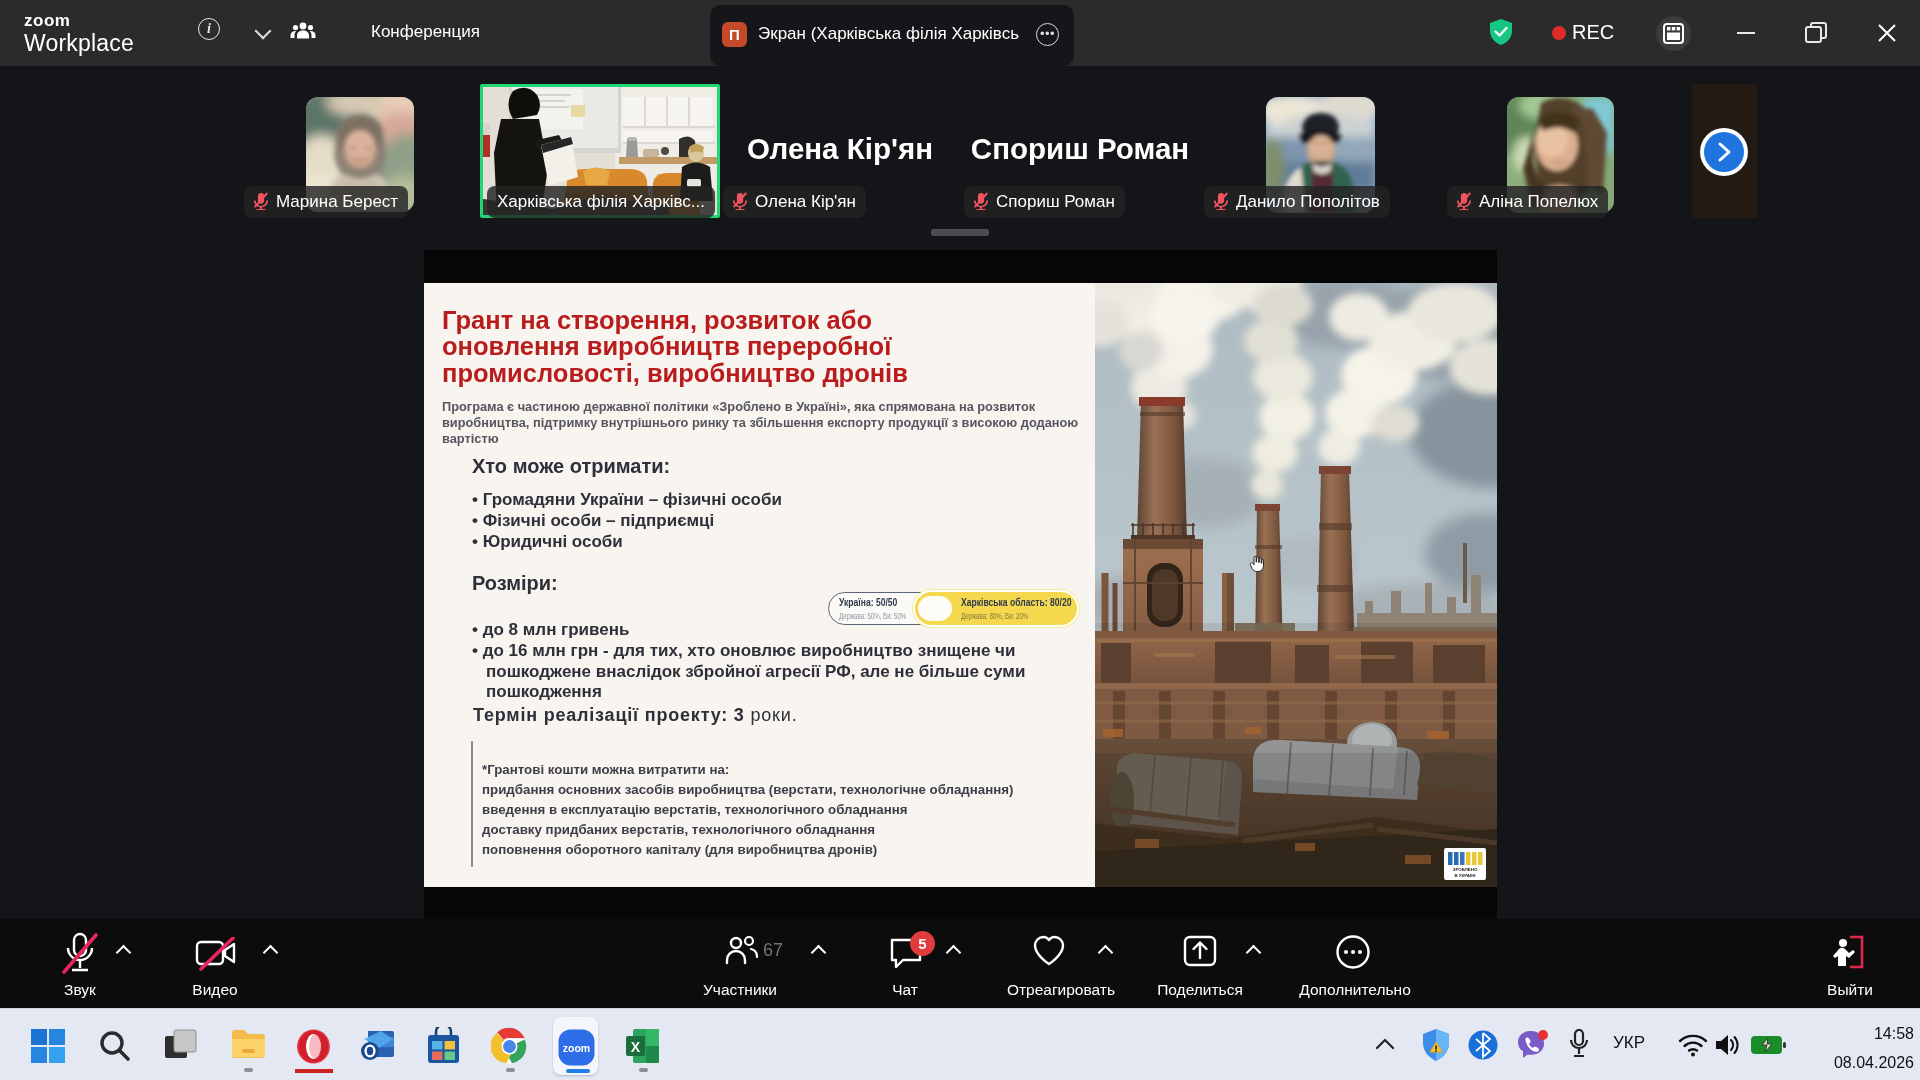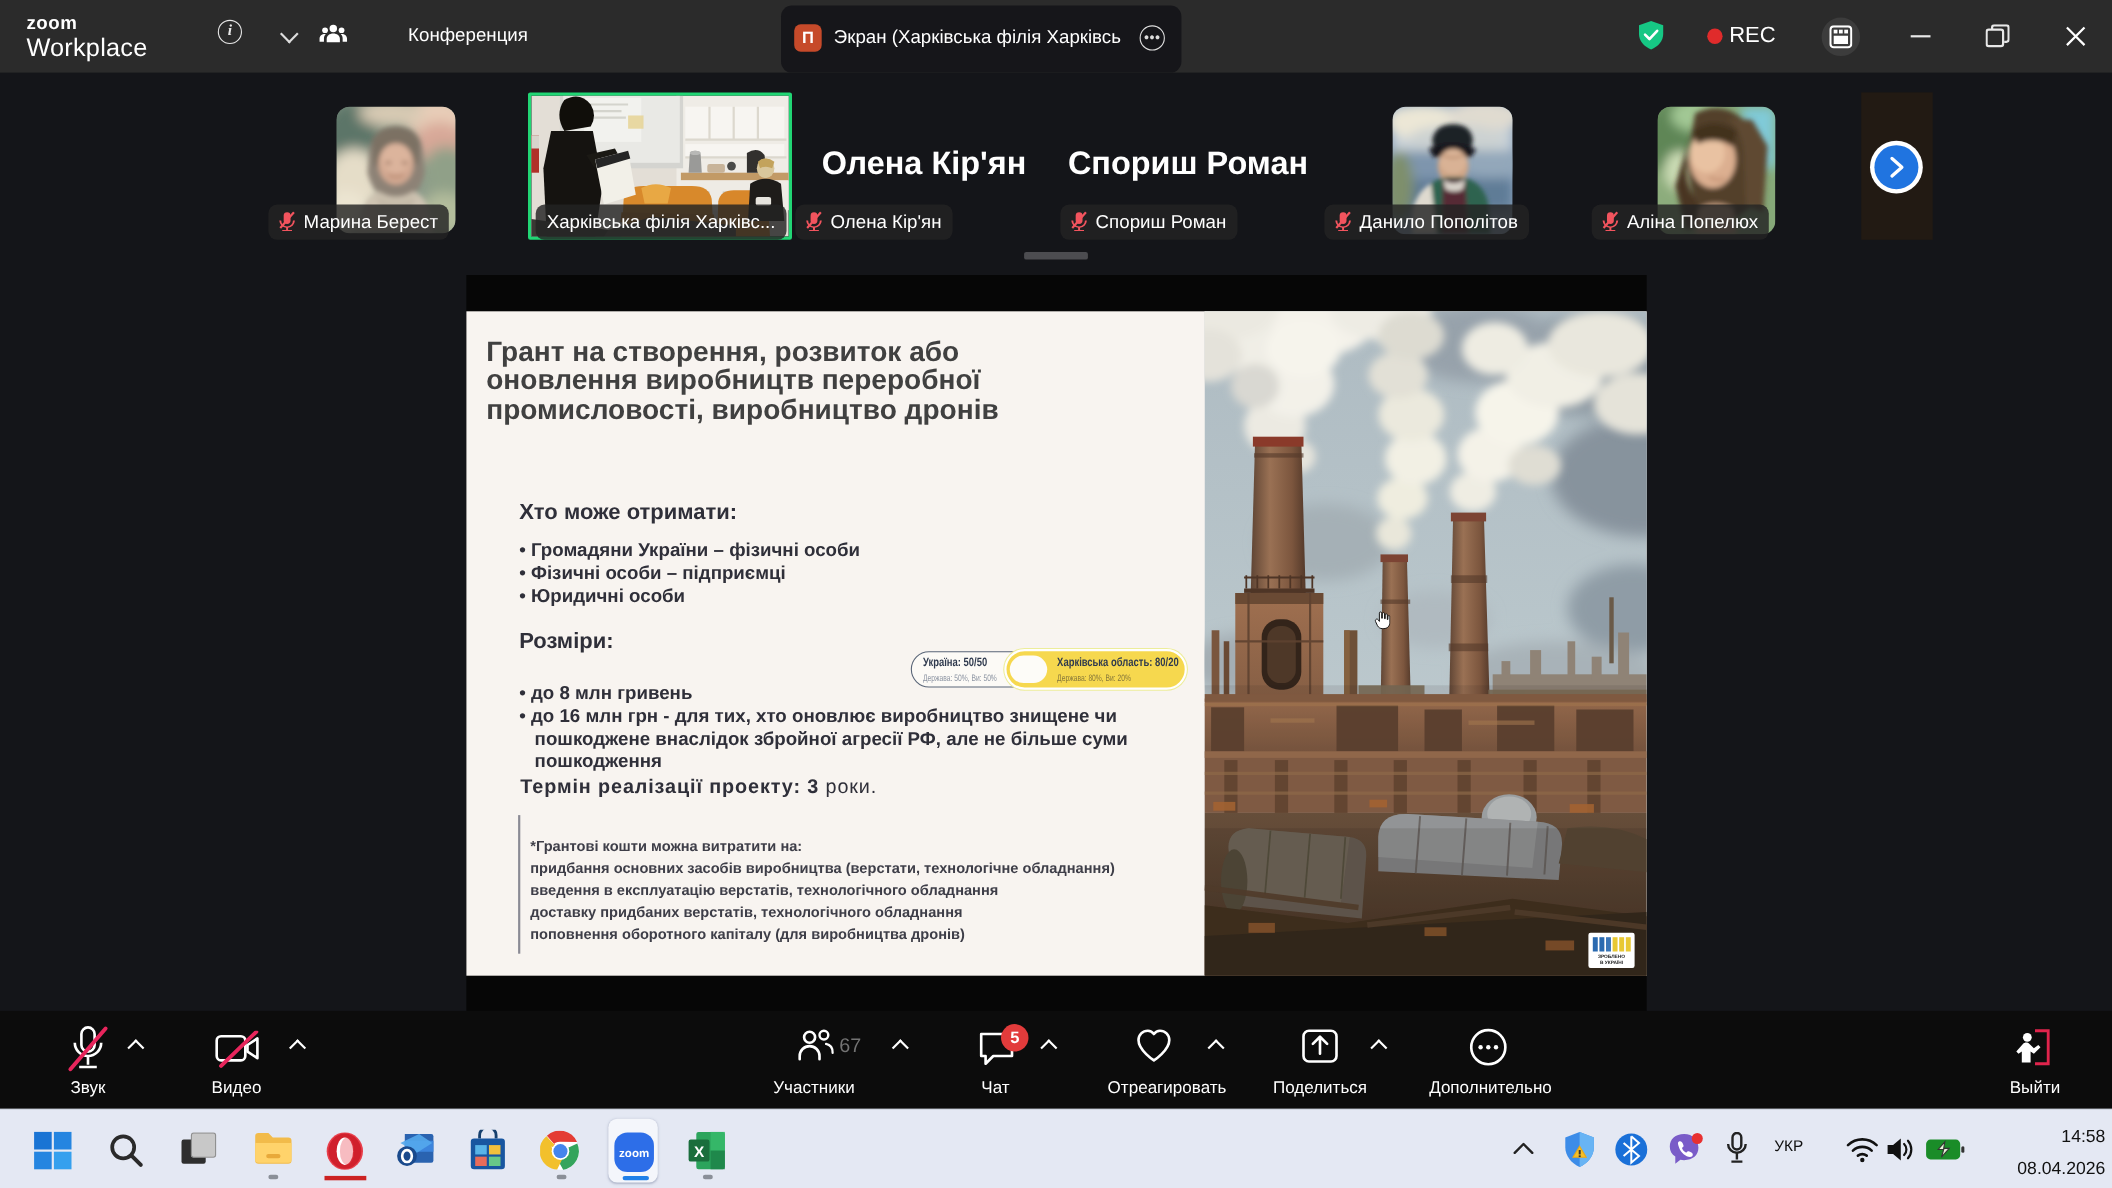--- a/index.html
+++ b/index.html
@@ -26,21 +26,21 @@
   
   .tile-name-big { top:132px; color:#fff; font-size:29.5px; font-weight:700; text-align:center; width:240px;}
   .nlabel { top:120px; height:32px; background:rgba(35,35,35,0.82); border-radius:8px; color:#fff; font-size:17px; line-height:32px; white-space:nowrap; }
   .nlabel .mic { display:inline-block; width:16px; height:18px; margin:0 7px 0 9px; vertical-align:-3px; }
   .nlabel .txt { margin-right:10px; }
   .nlabel .txt2 { margin:0 10px; }
 
   
   #share { left:424px; top:250px; width:1073px; height:669px; background:#060606; }
   #slide { left:0px; top:33px; width:1073px; height:604px; background:#f8f4f0; }
-  .sl-title { left:18px; top:24px; color:#404040; font-size:25.5px; font-weight:800; line-height:26.3px; white-space:nowrap;}
+  .sl-title { left:18px; top:24px; color:#b91c1c; font-size:25.5px; font-weight:800; line-height:26.3px; white-space:nowrap;}
   .sl-para { left:18px; top:116px; color:#56565e; font-size:12.8px; line-height:15.8px; font-weight:600; white-space:nowrap;}
   .sl-h2 { left:48px; top:172px; color:#2f2f39; font-size:20px; font-weight:800; }
   .sl-ul1 { left:48px; top:207px; color:#2f2f39; font-size:17px; font-weight:800; line-height:20.8px;}
   .sl-h2b { left:48px; top:289px; color:#2f2f39; font-size:20px; font-weight:800; }
   .sl-ul2 { left:48px; top:337px; color:#2f2f39; font-size:17px; font-weight:800; line-height:20.8px; white-space:nowrap;}
   .sl-term { left:49px; top:422px; color:#2f2f39; font-size:18px; letter-spacing:0.8px;}
   .sl-box { left:47px; top:458px; width:604px; border-left:2px solid #8a8a94; padding-left:9px; color:#3e3e48; font-size:13.3px; font-weight:600; line-height:20px; height:126px; padding-top:19px; white-space:nowrap;}
   .tb-chev { top:28px; width:11px; height:11px; border-left:2.2px solid #fff; border-top:2.2px solid #fff; transform:rotate(45deg); }
   .tb-lbl { top:62px; color:#fff; font-size:15.5px; text-align:center; }
   .tb-dot { top:1061px; width:9px; height:4px; background:#8a8f98; border-radius:2px; }
@@ -291,20 +291,21 @@
           </g>
           <path d="M2 17L16 1" stroke="#f2545e" stroke-width="2.2"></path>
         </svg><span class="txt">Аліна Попелюх</span></div>
 
     <div class="abs" style="left:931px; top:163px; width:58px; height:7px; background:#4c4c50; border-radius:2px;"></div>
   </div>
 
   <div id="share" class="abs">
     <div id="slide" class="abs">
       <div class="sl-title abs">Грант на створення, розвиток або<br>оновлення виробництв переробної<br>промисловості, виробництво дронів</div>
+      <div class="sl-para abs">Програма є частиною державної політики «Зроблено в Україні», яка спрямована на розвиток<br>виробництва, підтримку внутрішнього ринку та збільшення експорту продукції з високою доданою<br>вартістю</div>
       <div class="sl-h2 abs">Хто може отримати:</div>
       <div class="sl-ul1 abs">• Громадяни України – фізичні особи<br>• Фізичні особи – підприємці<br>• Юридичні особи</div>
       <div class="sl-h2b abs">Розміри:</div>
       <div class="sl-ul2 abs">• до 8 млн гривень<br>• до 16 млн грн - для тих, хто оновлює виробництво знищене чи<br><span style="margin-left:14px">пошкоджене внаслідок збройної агресії РФ, але не більше суми</span><br><span style="margin-left:14px">пошкодження</span></div>
       <div class="sl-term abs"><b>Термін реалізації проекту: 3</b> роки.</div>
       <div class="sl-box abs">*Грантові кошти можна витратити на:<br>придбання основних засобів виробництва (верстати, технологічне обладнання)<br>введення в експлуатацію верстатів, технологічного обладнання<br>доставку придбаних верстатів, технологічного обладнання<br>поповнення оборотного капіталу (для виробництва дронів)</div>
 
       <div class="abs" style="left:404px; top:309px; width:249px; height:33px; background:#fcfaf6; border:1px solid #5a6678; border-radius:17px;"></div>
       <div class="abs" style="left:489px; top:307px; width:166px; height:37px; background:#f6d84e; border:2px solid #fff; border-radius:19px; box-shadow:0 0 0 1px #eded9a;"></div>
       <div class="abs" style="left:494px; top:313px; width:34px; height:25px; background:#fdfcf8; border-radius:13px;"></div>
@@ -689,21 +690,21 @@
       <path d="M15 2C7 2 2 6.5 2 13.5c0 4 1.8 7 5 8.8V29l4.6-3.6c1 .2 2.2.3 3.4.3 8 0 13-4.5 13-11.2S23 2 15 2z" fill="#7a5cc8"></path>
       <path d="M10 9c2-1 3 0 4 2s.5 3-1 3.5c.5 2 2 3.5 4 4.5.8-1.4 2-1.8 3.8-.8 2 1 2.8 2.2 1.6 4-3.5 2-10-2-12-8-1-3-1.4-4.4-.4-5.2z" fill="#fff"></path>
       <circle cx="27" cy="6" r="5" fill="#e83030"></circle>
     </svg>
 
     <svg class="abs" style="left:1568px; top:20px;" width="22" height="30" viewBox="0 0 22 30">
       <rect x="7" y="1" width="8" height="15" rx="4" fill="none" stroke="#222" stroke-width="2.2"></rect>
       <path d="M3 11a8 8 0 0 0 16 0" fill="none" stroke="#222" stroke-width="2.2"></path>
       <path d="M11 19v6 M6 27h10" stroke="#222" stroke-width="2.2"></path>
     </svg>
-    <div class="abs" style="left:1613px; top:24px; color:#111; font-size:14px;">УКР</div>
+    <div class="abs" style="left:1613px; top:24px; color:#111; font-size:17px;">УКР</div>
 
     <svg class="abs" style="left:1678px; top:24px;" width="30" height="24" viewBox="0 0 30 24">
       <path d="M2 8a19 19 0 0 1 26 0" fill="none" stroke="#111" stroke-width="2.4" stroke-linecap="round"></path>
       <path d="M6.5 13a12.5 12.5 0 0 1 17 0" fill="none" stroke="#111" stroke-width="2.4" stroke-linecap="round"></path>
       <path d="M11 17.6a7 7 0 0 1 8 0" fill="none" stroke="#111" stroke-width="2.4" stroke-linecap="round"></path>
       <circle cx="15" cy="21.5" r="2" fill="#111"></circle>
     </svg>
 
     <svg class="abs" style="left:1714px; top:24px;" width="28" height="24" viewBox="0 0 28 24">
       <path d="M2 8h5l7-6v20l-7-6H2z" fill="#111"></path>

